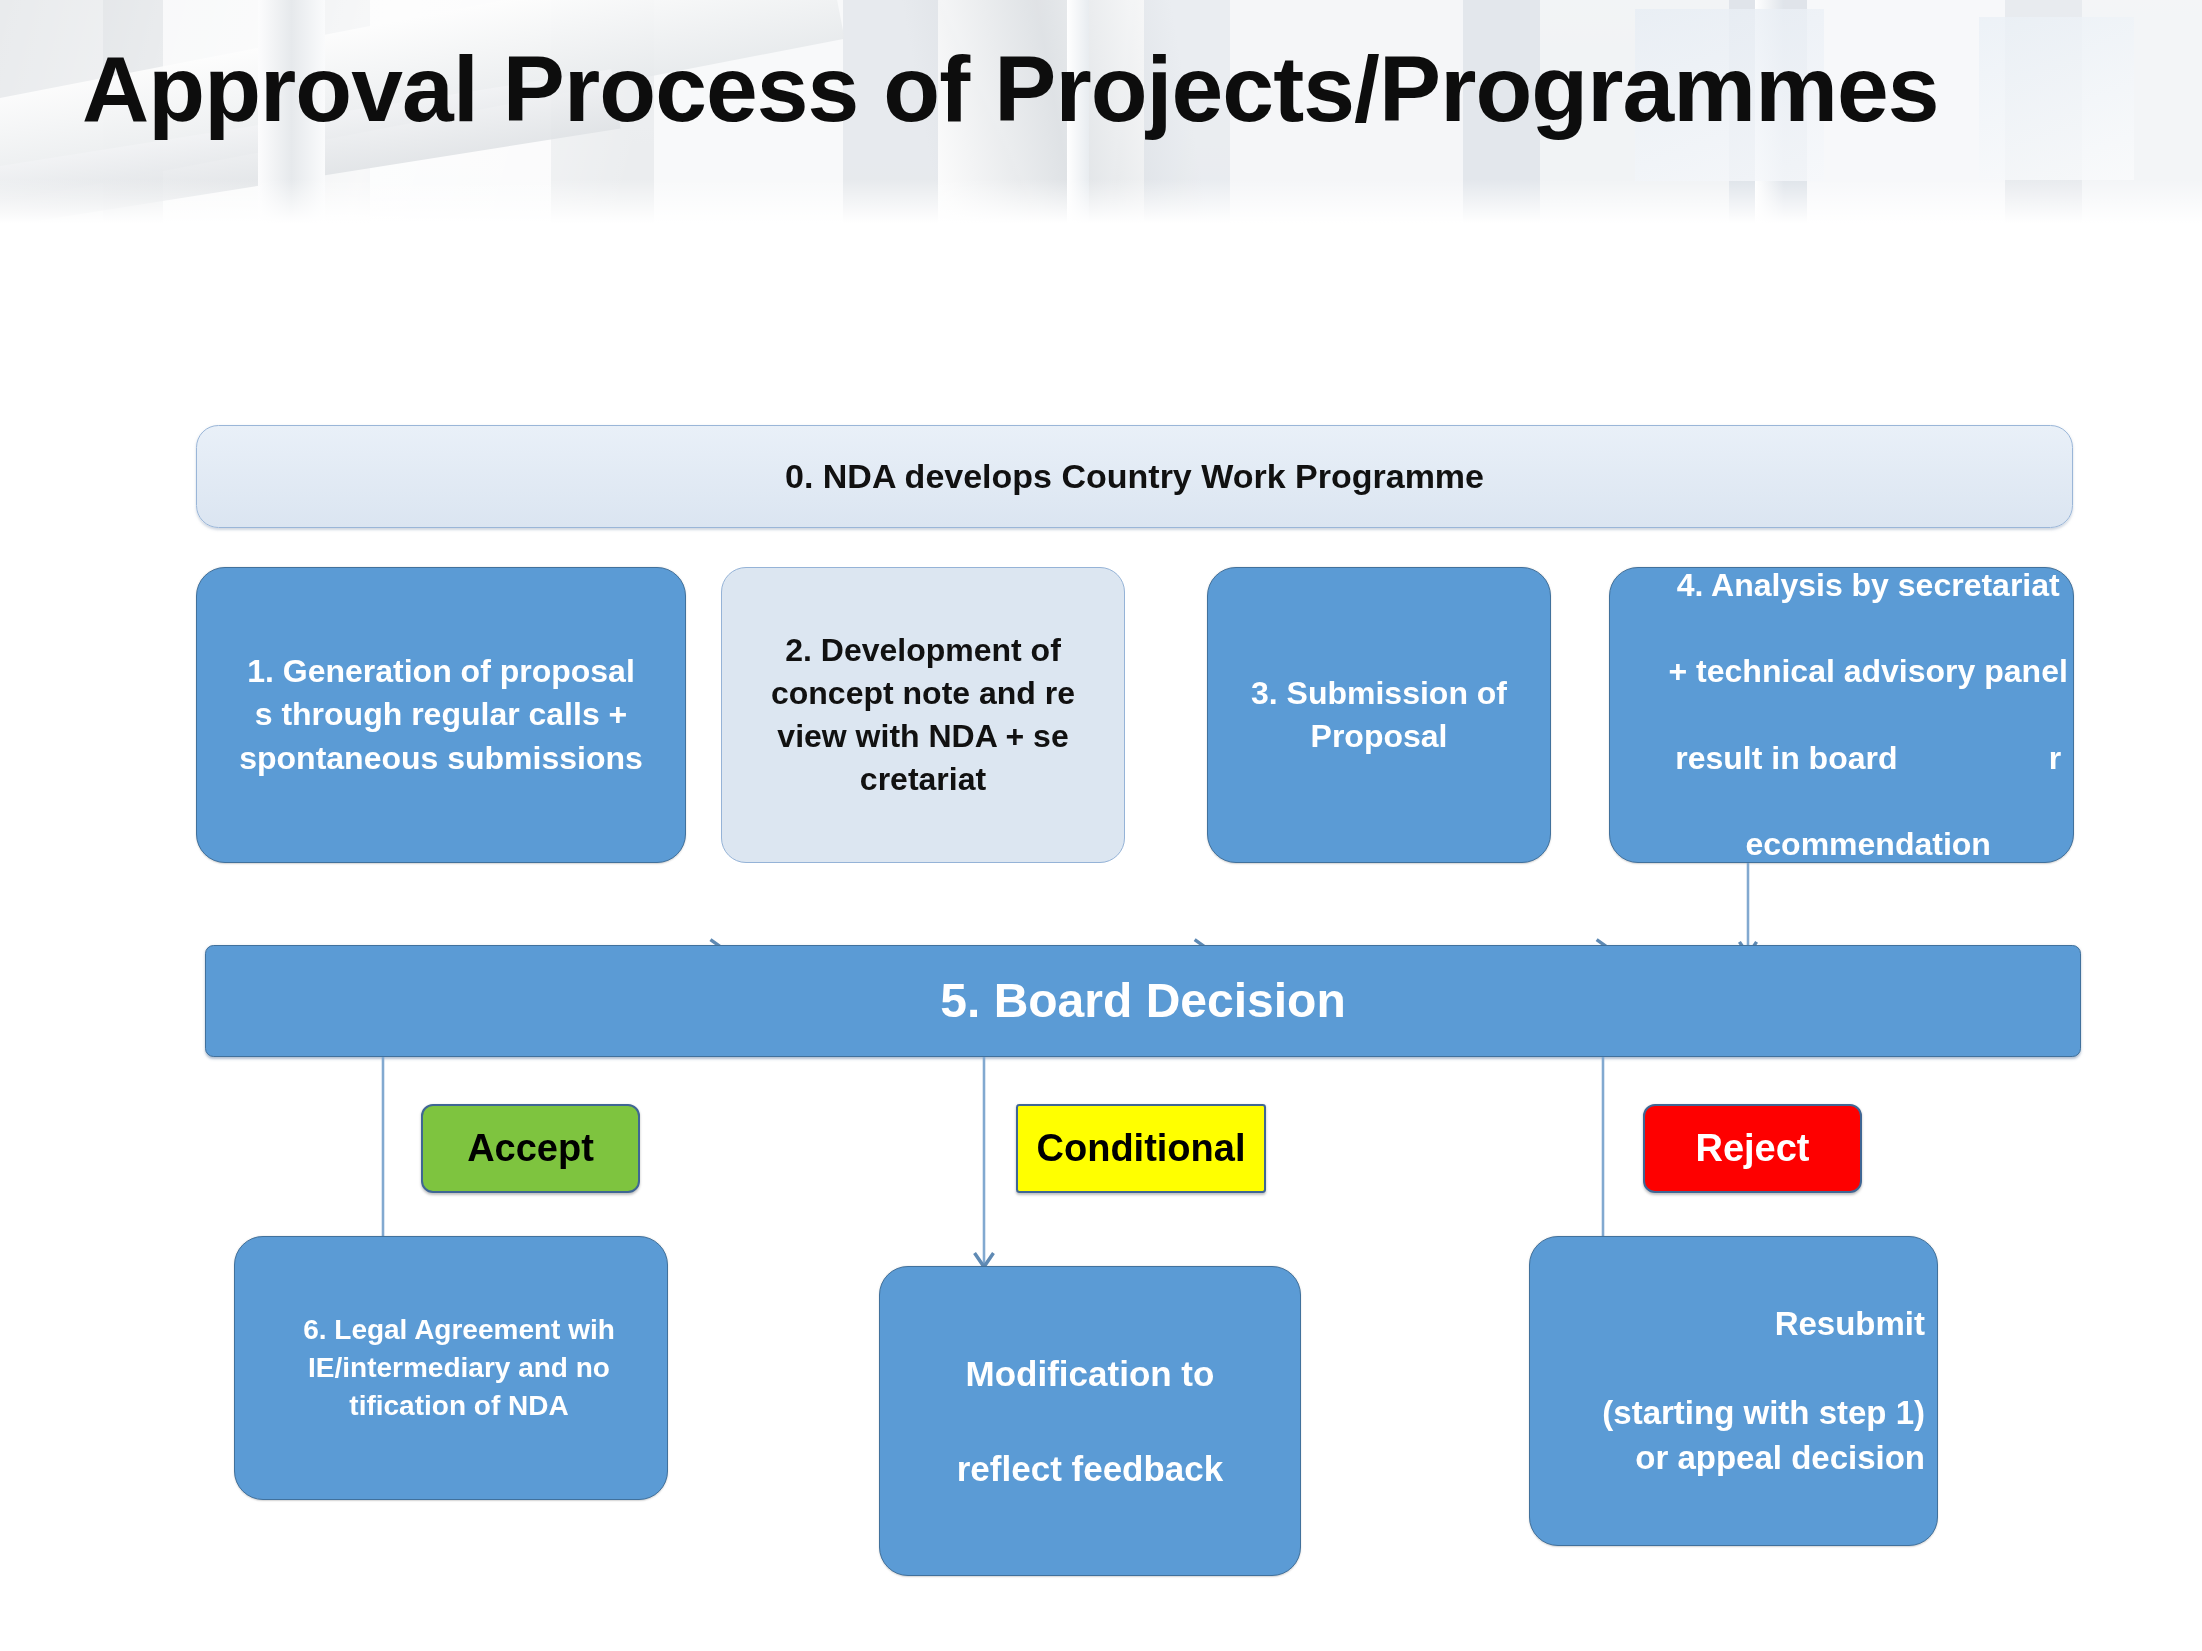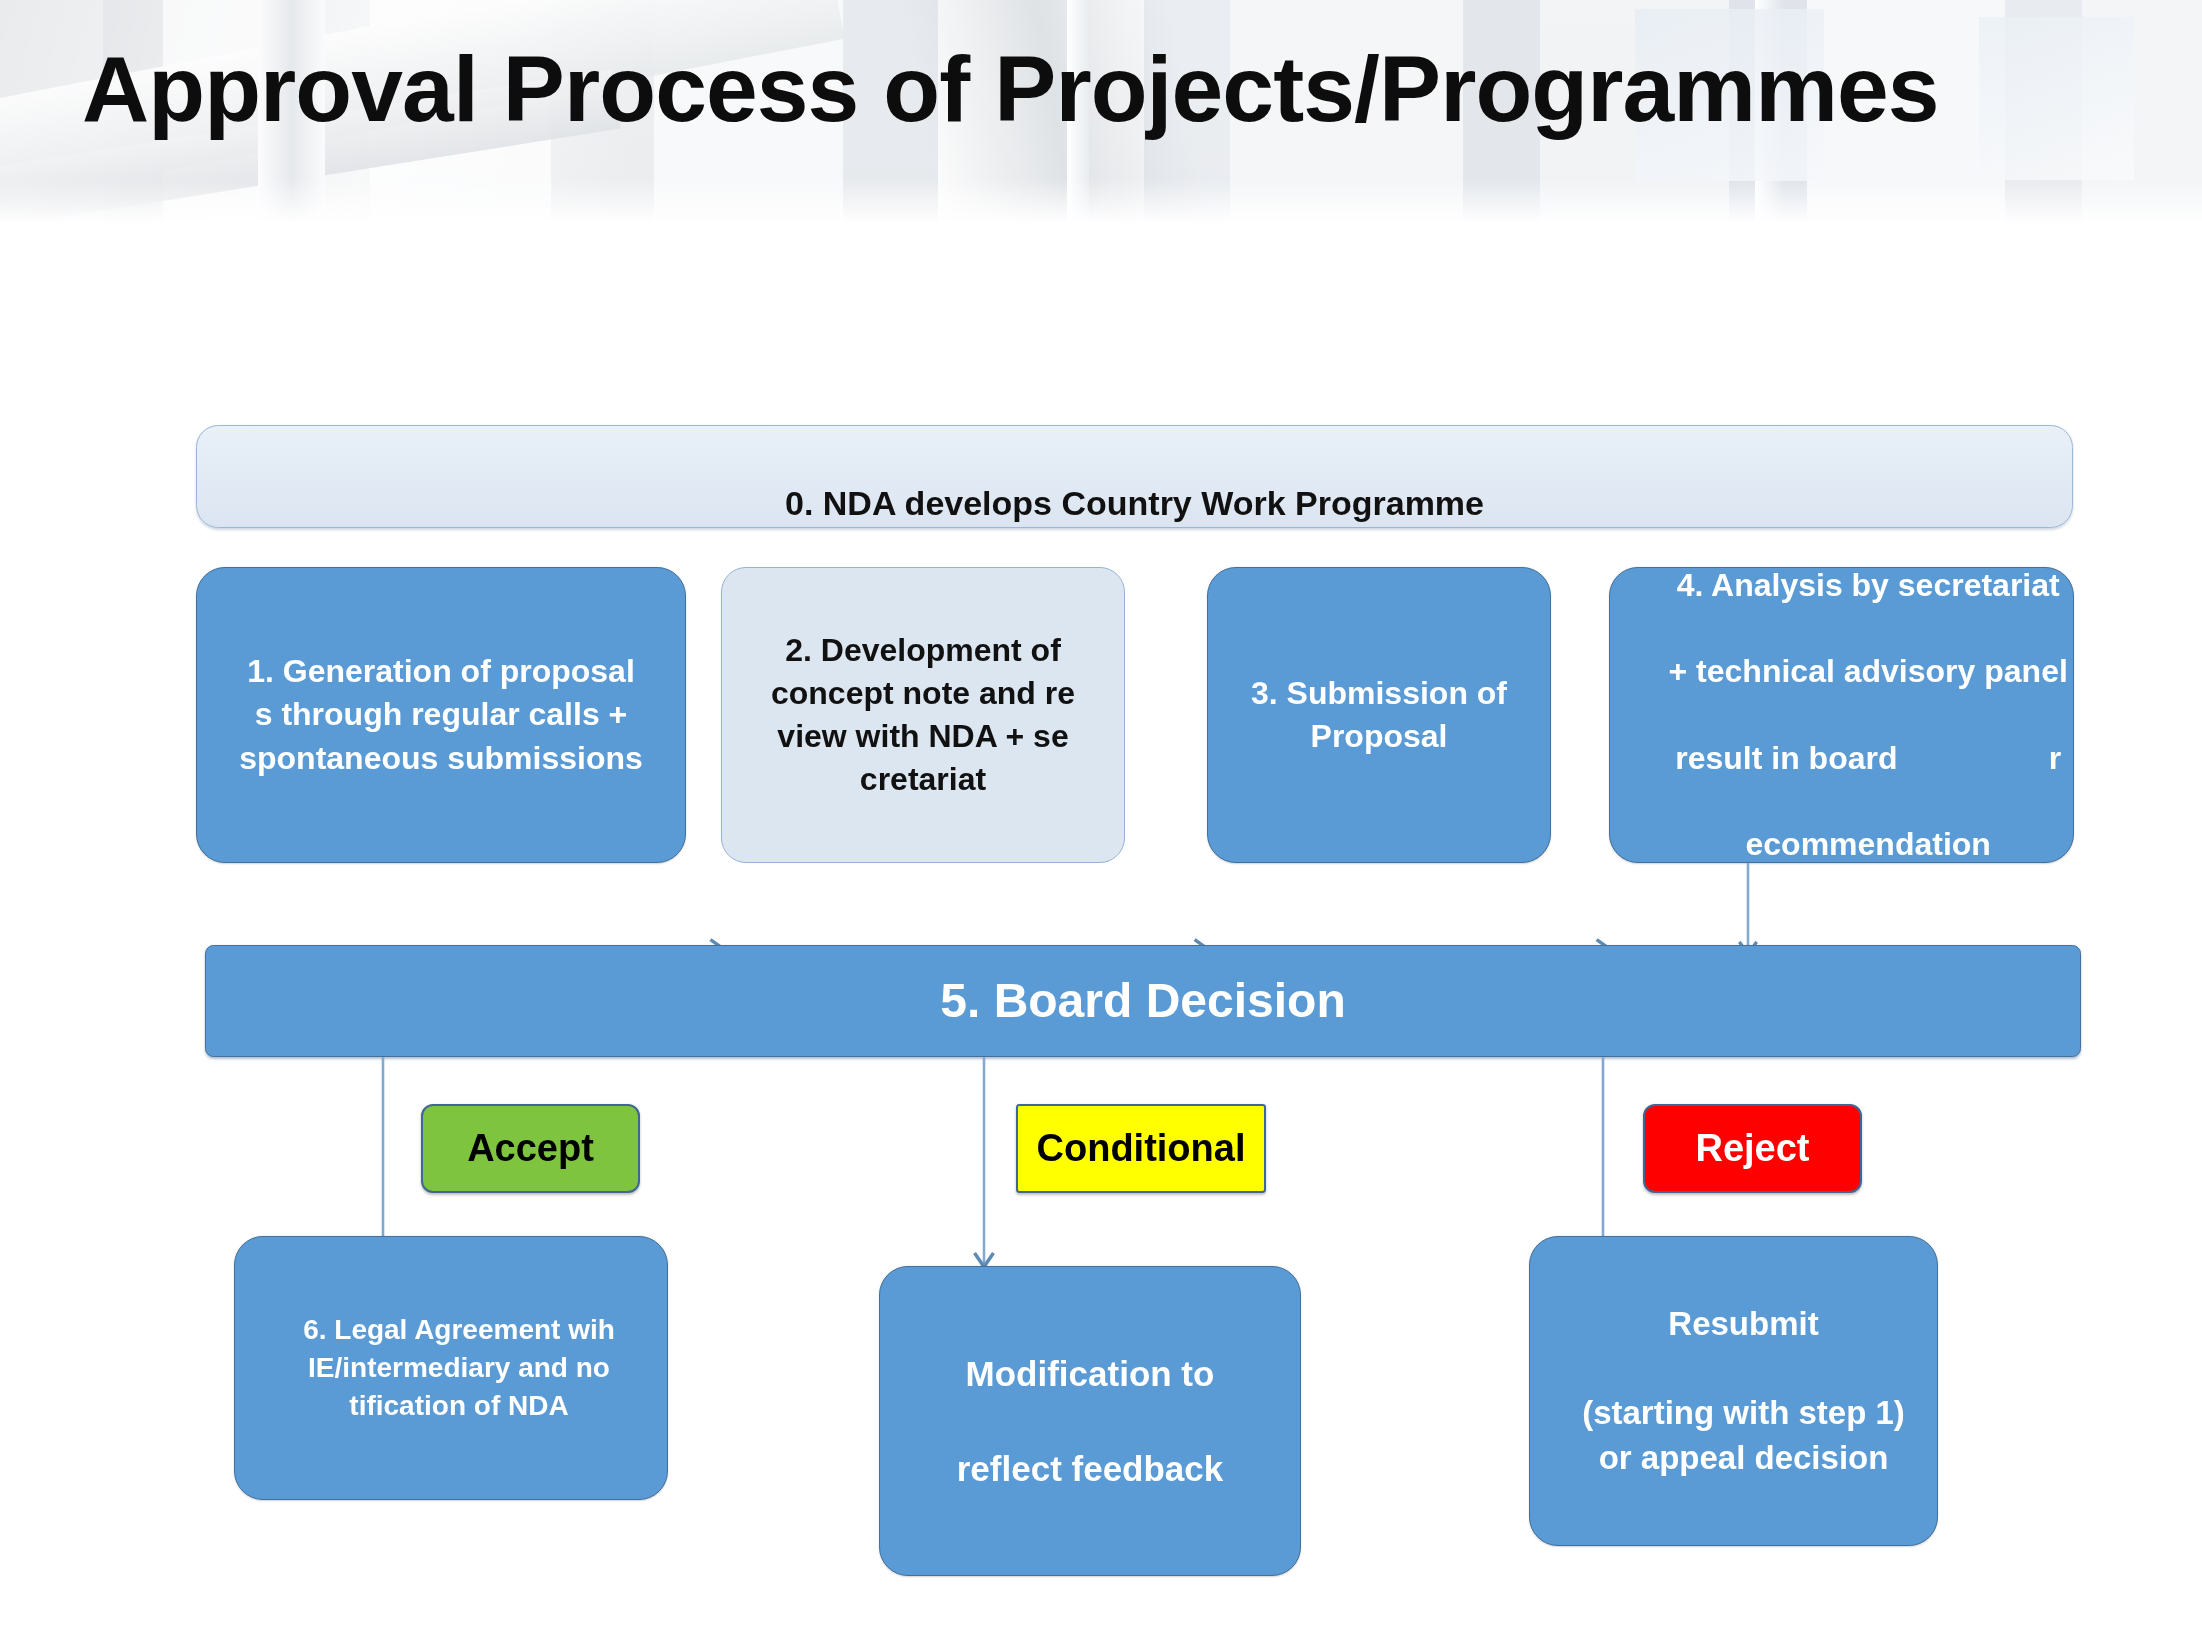--- a/index.html
+++ b/index.html
@@ -165,21 +165,21 @@
   <div class="col2"></div>
   <div class="col3"></div>
   <div class="bluepane"></div>
   <div class="bluepane2"></div>
   <div class="fade-bottom"></div>
   <div id="page-title">Approval Process of Projects/Programmes</div>
 </div>
 
 <div id="flow">
 
-  <div class="node lightblue-wide" style="left:196px;top:194px;width:1877px;height:103px;font-size:34px;align-items:flex-end;">
+  <div class="node lightblue-wide" style="left:196px;top:194px;width:1877px;height:103px;font-size:34px;">
     <span class="txt">0. NDA develops Country Work Programme</span>
   </div>
 
   <div class="node blue" style="left:196px;top:336px;width:490px;height:296px;font-size:32px;">
     <span class="txt">
       <span>1. Generation of proposal</span><br>
       <span>s through regular calls +</span><br>
       <span>spontaneous submissions</span>
     </span>
   </div>
@@ -269,21 +269,21 @@
   </div>
 
   <div class="node blue" style="left:879px;top:1005px;width:422px;height:310px;font-size:35px;margin-top:30px;">
     <span class="txt">
       <span>Modification to</span><br><br>
       <span>reflect feedback</span>
     </span>
   </div>
 
   <div class="node blue" style="left:1529px;top:1005px;width:409px;height:310px;font-size:33px;">
-    <span class="txt" style="text-align:center;padding-left:32px;">
+    <span class="txt" style="text-align:right;padding-left:32px;">
       <span>Resubmit</span><br><br>
       <span>(starting with step 1)</span><br>
       <span>or appeal decision</span>
     </span>
   </div>
 
 </div>
 
 
 </body></html>

